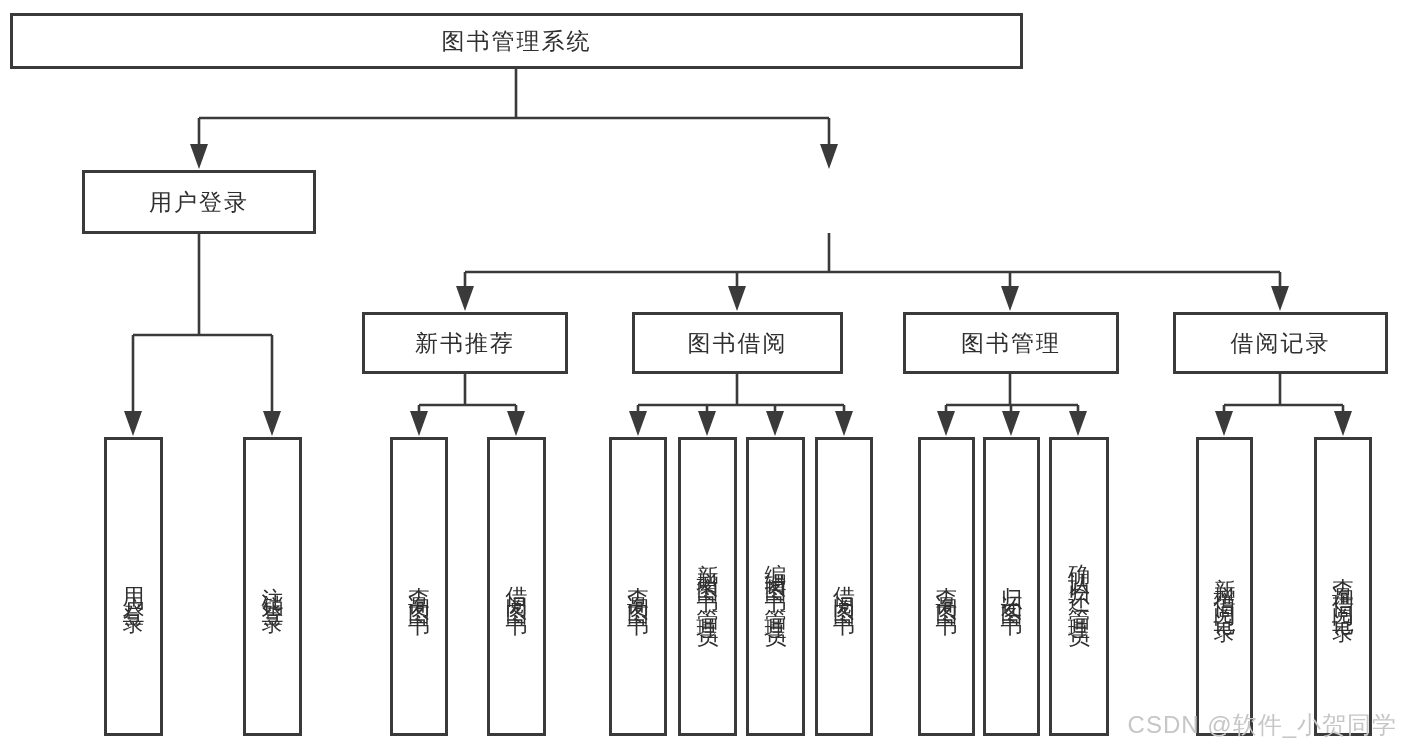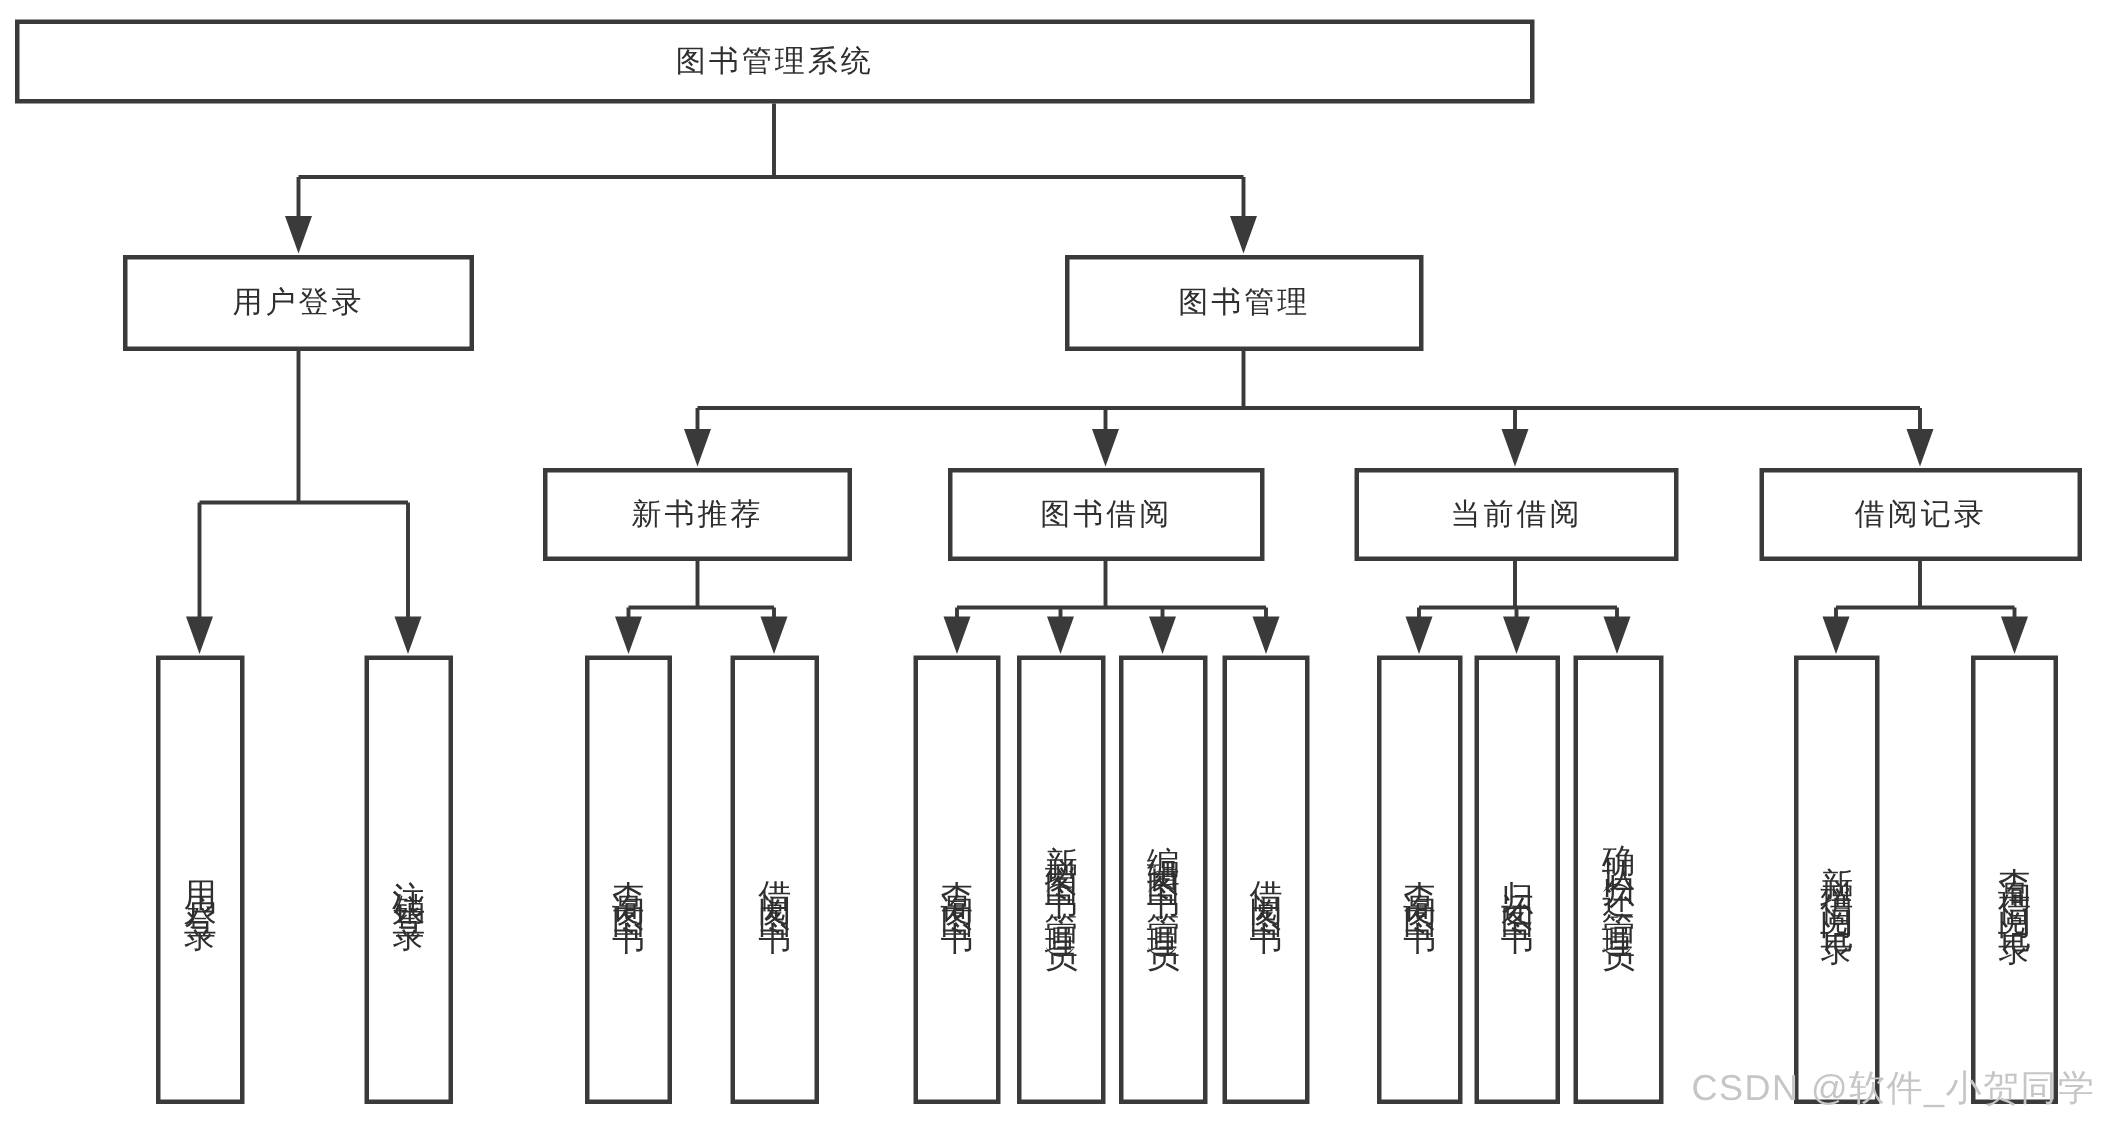--- a/index.html
+++ b/index.html
@@ -15,21 +15,21 @@
   #connectors polygon { fill:var(--line,#3a3a3a); }
   .box {
     position:absolute;
     box-sizing:border-box;
     border:3px solid var(--line,#3a3a3a);
     background:#ffffff;
     display:flex; align-items:center; justify-content:center;
     z-index:2;
   }
   .hlabel {
-    font-size:20px; color:var(--text,#2f2f2f);
+    font-size:23px; color:var(--text,#2f2f2f);
     letter-spacing:2px; white-space:nowrap; line-height:1;
   }
   .leaf { top:437px; height:299px; width:59px; }
   .vtext {
     writing-mode:vertical-rl; text-orientation:mixed;
     font-size:22px; letter-spacing:9px; line-height:1;
     color:var(--text,#2f2f2f); white-space:nowrap;
   }
   #watermark {
     position:absolute; right:8px; bottom:6px;
@@ -85,32 +85,29 @@
     </g>
   </svg>
 
   <div class="box" style="left:10px; top:13px; width:1013px; height:56px;">
     <span class="hlabel">图书管理系统</span>
   </div>
 
   <div class="box" style="left:82px; top:170px; width:234px; height:64px;">
     <span class="hlabel">用户登录</span>
   </div>
-  <div class="box" style="left:710px; top:170px; width:239px; height:64px;">
-    <span class="hlabel">图书管理</span>
-  </div>
 
   <div class="box" style="left:632px; top:312px; width:211px; height:62px;">
     <span class="hlabel">图书借阅</span>
   </div>
   <div class="box" style="left:362px; top:312px; width:206px; height:62px;">
     <span class="hlabel">新书推荐</span>
   </div>
   <div class="box" style="left:903px; top:312px; width:216px; height:62px;">
-    <span class="hlabel">当前借阅</span>
+    <span class="hlabel">图书管理</span>
   </div>
   <div class="box" style="left:1173px; top:312px; width:215px; height:62px;">
     <span class="hlabel">借阅记录</span>
   </div>
 
   <div class="box leaf" style="left:104px;">
     <span class="vtext">用户登录</span>
   </div>
   <div class="box leaf" style="left:243px;">
     <span class="vtext">注销登录</span>

